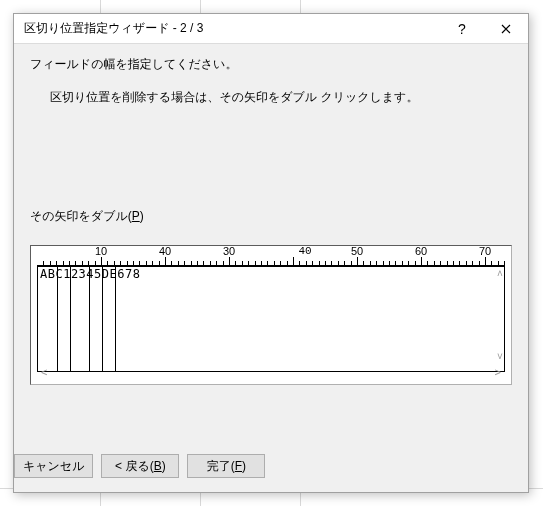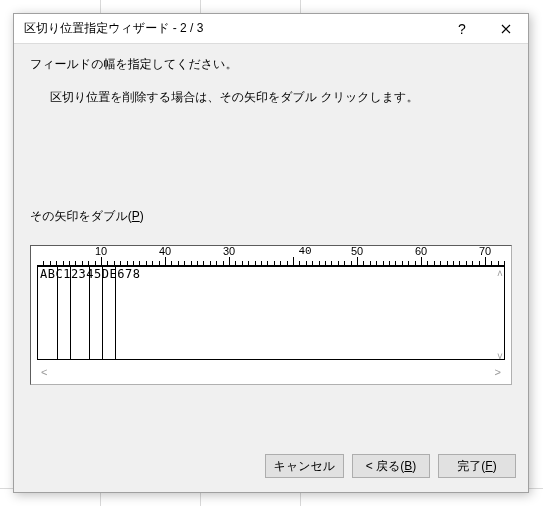--- a/index.html
+++ b/index.html
@@ -71,21 +71,21 @@
     position:absolute; bottom:0; width:1px; background:#000;
   }
   .ruler .tick.small { height:4px; }
   .ruler .tick.big { height:8px; }
   .ruler .num {
     position:absolute; bottom:8px; font-size:11px; transform:translateX(-50%);
   }
   .data-area {
     position:relative;
     margin:0 6px 0 6px;
-    height:94px;
+    height:106px;
     border:1px solid #000;
     background:#fff;
     overflow:hidden;
   }
   .data-text {
     position:absolute; left:2px; top:0;
     font-family: monospace;
     font-size:12px;
     letter-spacing:0.5px;
     white-space:pre;
@@ -101,21 +101,21 @@
     width:14px; display:flex; flex-direction:column; justify-content:space-between;
     color:#999; font-size:10px; align-items:center;
   }
   .hscroll {
     position:absolute; left:6px; right:6px; bottom:2px;
     height:16px; display:flex; justify-content:space-between;
     color:#999; font-size:11px; padding:0 4px;
   }
 
   .button-row {
-    display:flex; justify-content:flex-end;
+    display:flex; justify-content:flex-start;
     gap:8px;
     padding:12px 12px 14px 0;
   }
   .btn {
     min-width:78px; height:24px;
     background:#e1e1e1;
     border:1px solid #adadad;
     font-size:12px; font-family:inherit;
     padding:0 8px;
     display:flex; align-items:center; justify-content:center;

